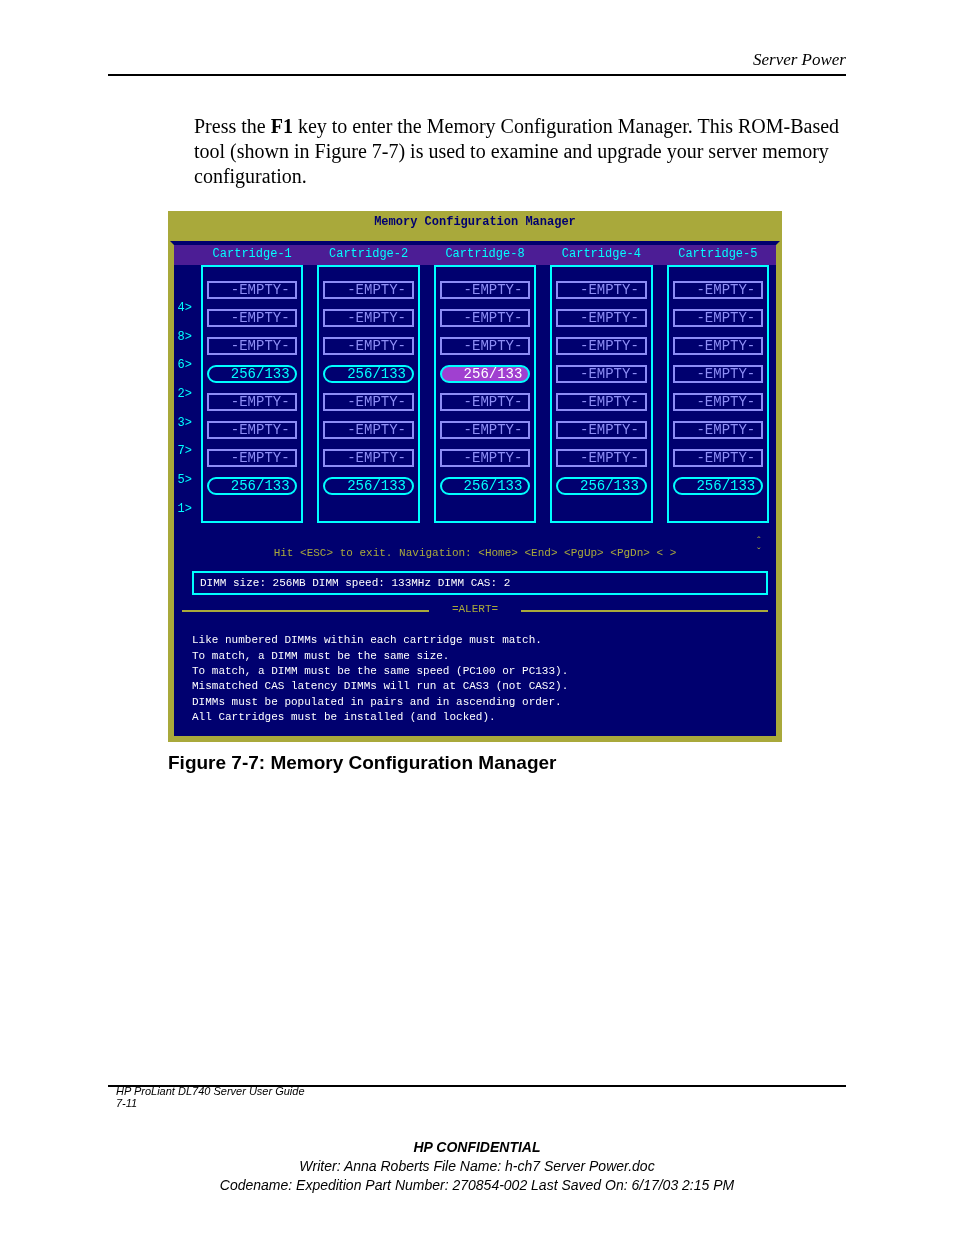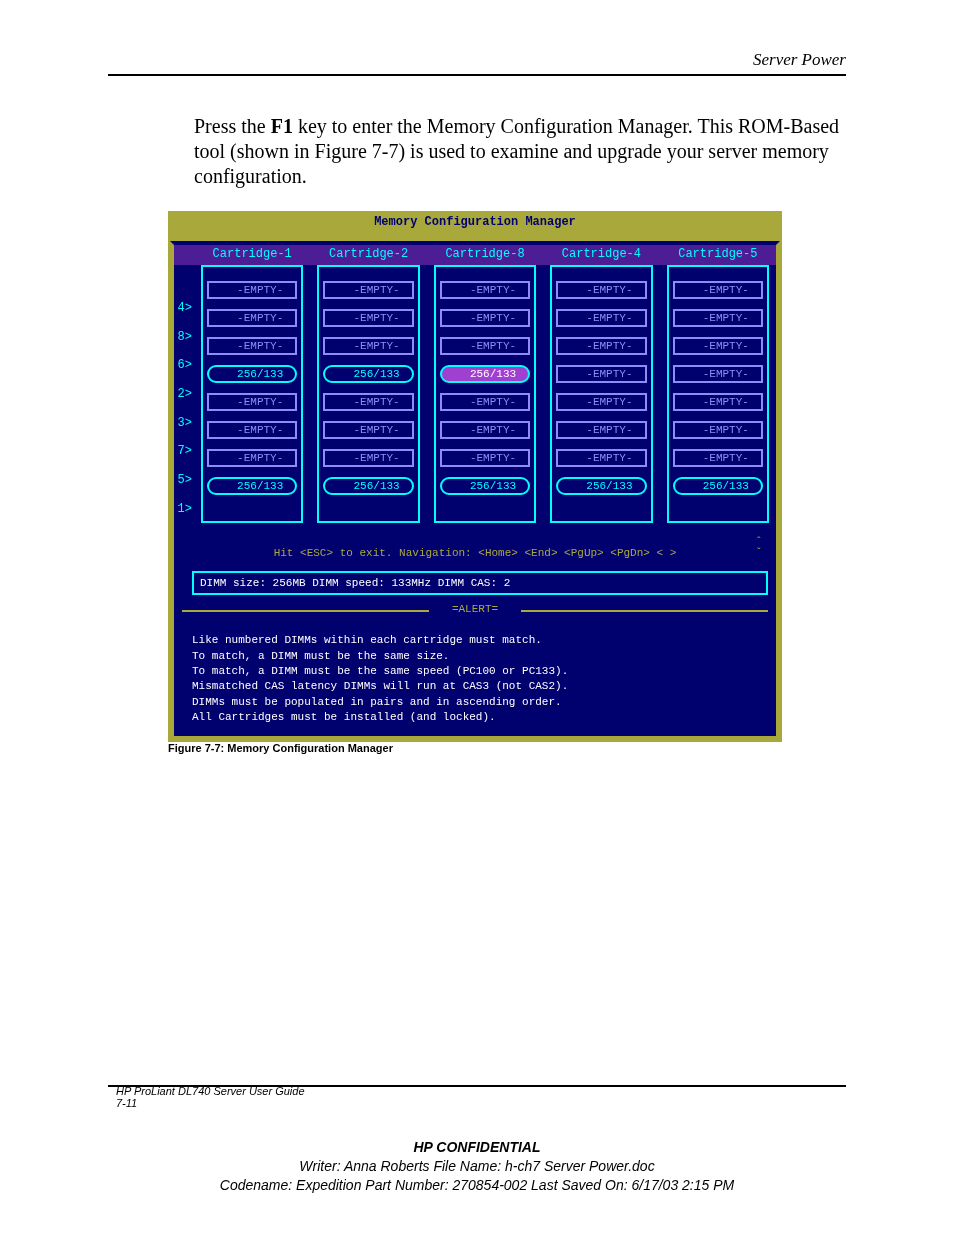--- a/index.html
+++ b/index.html
@@ -80,21 +80,21 @@
     flex-direction: column;
     gap: 10px;
   }
   .slot {
     border: 2px solid #8d8df5;
     height: 18px;
     line-height: 14px;
     text-align: center;
     color: #8d8df5;
     background: #00006f;
-    font-size: 11px;
+    font-size: 14px;
     letter-spacing: 0;
     padding-left: 16px;
   }
   .slot.pop { color: #00ffff; border-color:#00ffff;border-radius:9px; }
   .slot.sel { background: #a040d0; color:#fff; border-color:#00ffff;}
   .nav-line {
     background:#00006f; color:#a9a93b;
     border-left:4px solid #a9a93b; border-right:4px solid #a9a93b;
     text-align:center; padding: 10px 8px 6px 8px;
     position:relative; font-size:11px;
@@ -119,23 +119,24 @@
   }
   .alert-hr:before{ left:8px;} .alert-hr:after{ right:8px;}
   .alert-text {
     background:#00006f; color:#fff;
     border-left:4px solid #a9a93b; border-right:4px solid #a9a93b;
     border-bottom:4px solid #a9a93b;
     padding: 16px 8px 10px 18px; font-size:11px; line-height:1.4;
   }
   .caption {
     margin-left: 60px;
+    margin-top: 10px;
     font-family: Arial, Helvetica, sans-serif;
     font-weight: bold;
-    font-size: 11px;
+    font-size: 19px;
   }
   
   .footer-rule {
     position: absolute; left:0; right:0; bottom: 108px;
     border-top: 2px solid #000;
   }
   .footer-row {
     position: absolute; left:8px; right:0; bottom: 86px;
     display:flex; justify-content:space-between;
     font-style: italic; font-size:11px;

